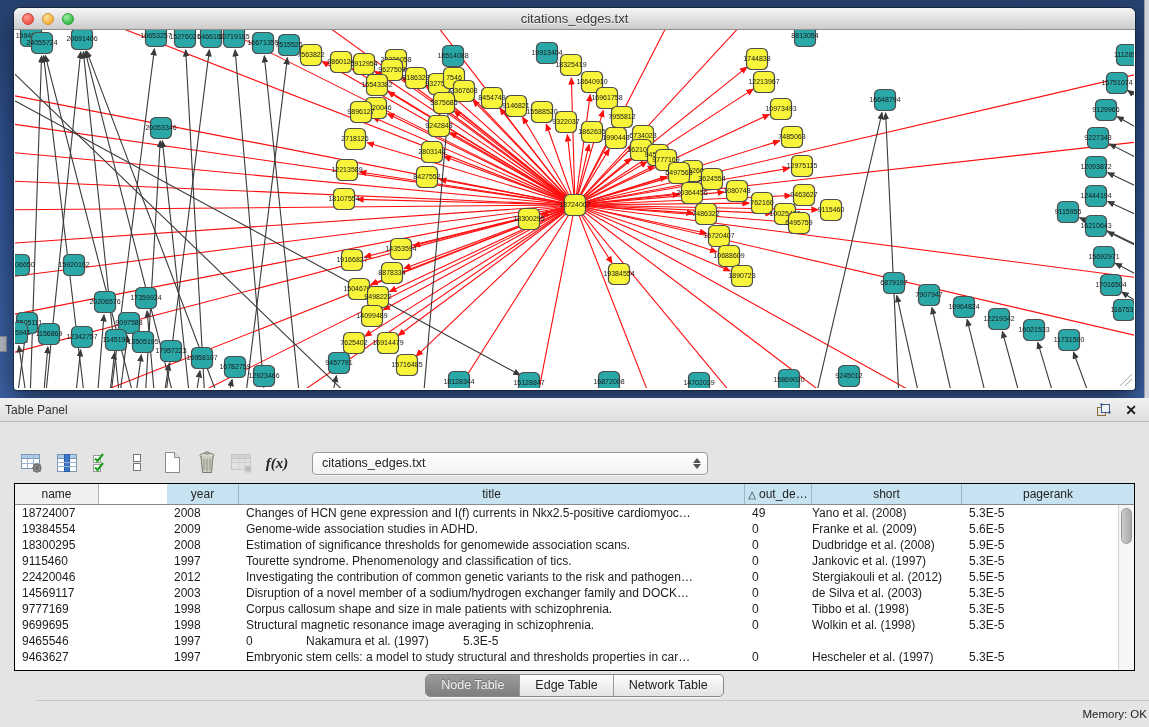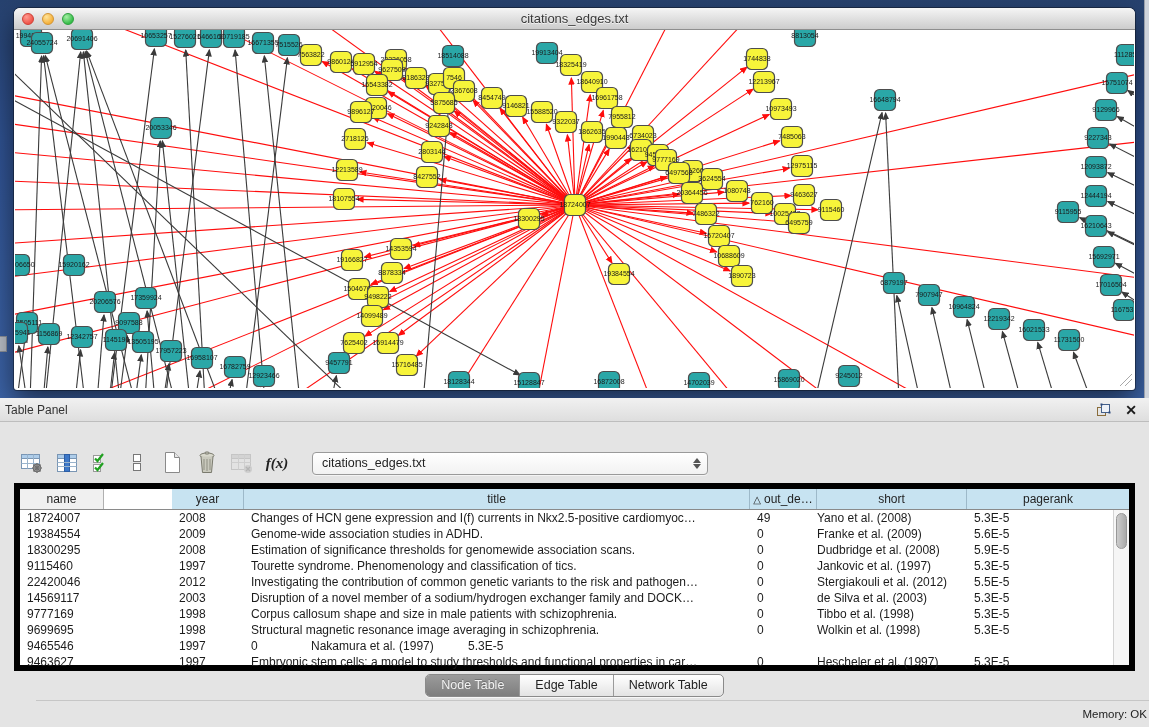--- a/index.html
+++ b/index.html
@@ -53,21 +53,21 @@
     background:linear-gradient(180deg,#ffffff,#f2f2f2); border:1px solid #9a9a9a; border-radius:4px;
     font-size:12.5px; color:#222; line-height:21px; padding-left:9px;
     box-shadow:inset 0 1px 1px rgba(255,255,255,.8), 0 1px 0 rgba(255,255,255,.6); }
   .combo .stepper { position:absolute; right:6px; top:0; height:100%; display:flex; flex-direction:column;
     justify-content:center; gap:1px; }
   .combo .stepper i { width:0; height:0; border-left:4px solid transparent; border-right:4px solid transparent; }
   .combo .stepper .up { border-bottom:5px solid #555; }
   .combo .stepper .dn { border-top:5px solid #555; }
 
   .table-wrap { position:absolute; left:14px; top:85px; width:1121px; height:188px;
-    background:#fff; border:6px solid #000000; }
+    background:#fff; border:1px solid #000000; }
   .thead { display:flex; height:21px; border-bottom:1px solid #8a8a8a; }
   .th { font-size:12px; color:#1f1f1f; text-align:center; line-height:20px;
     background:#c7e3f1; border-right:1px solid #9db9c9; overflow:hidden; white-space:nowrap; }
   .th.plain { background:#f0f0f0; border-right:1px solid #b0b0b0; }
   .sort-glyph { font-size:10px; margin-right:3px; }
   .trow { display:flex; height:16px; }
   .td { font-size:12px; color:#1c1c1c; line-height:16px; padding-left:7px;
     overflow:hidden; white-space:nowrap; }
   .c0{width:84px;} .c1{width:68px;margin-top:32px;} .c2{width:72px;} .c3{width:506px;}
   .c4{width:67px;} .c5{width:150px;} .c6{flex:1; border-right:none;}
@@ -677,21 +677,21 @@
             <div class="td c1">1</div>
             <div class="td c2">1997</div>
             <div class="td c4">0</div>
             <div class="td c5">Nakamura et al. (1997)</div>
             <div class="td c6">5.3E-5</div>
           </div>
           <div class="trow">
             <div class="td c0">9463627</div>
             <div class="td c1">1</div>
             <div class="td c2">1997</div>
-            <div class="td c3">Embryonic stem cells: a model to study thresholds and functional properties in car…</div>
+            <div class="td c3">Embryonic stem cells: a model to study structural and thresholds properties in car…</div>
             <div class="td c4">0</div>
             <div class="td c5">Hescheler et al. (1997)</div>
             <div class="td c6">5.3E-5</div>
           </div>
         </div>
       <div class="vscroll">
         <div class="vthumb"></div>
       </div>
     </div>
 

